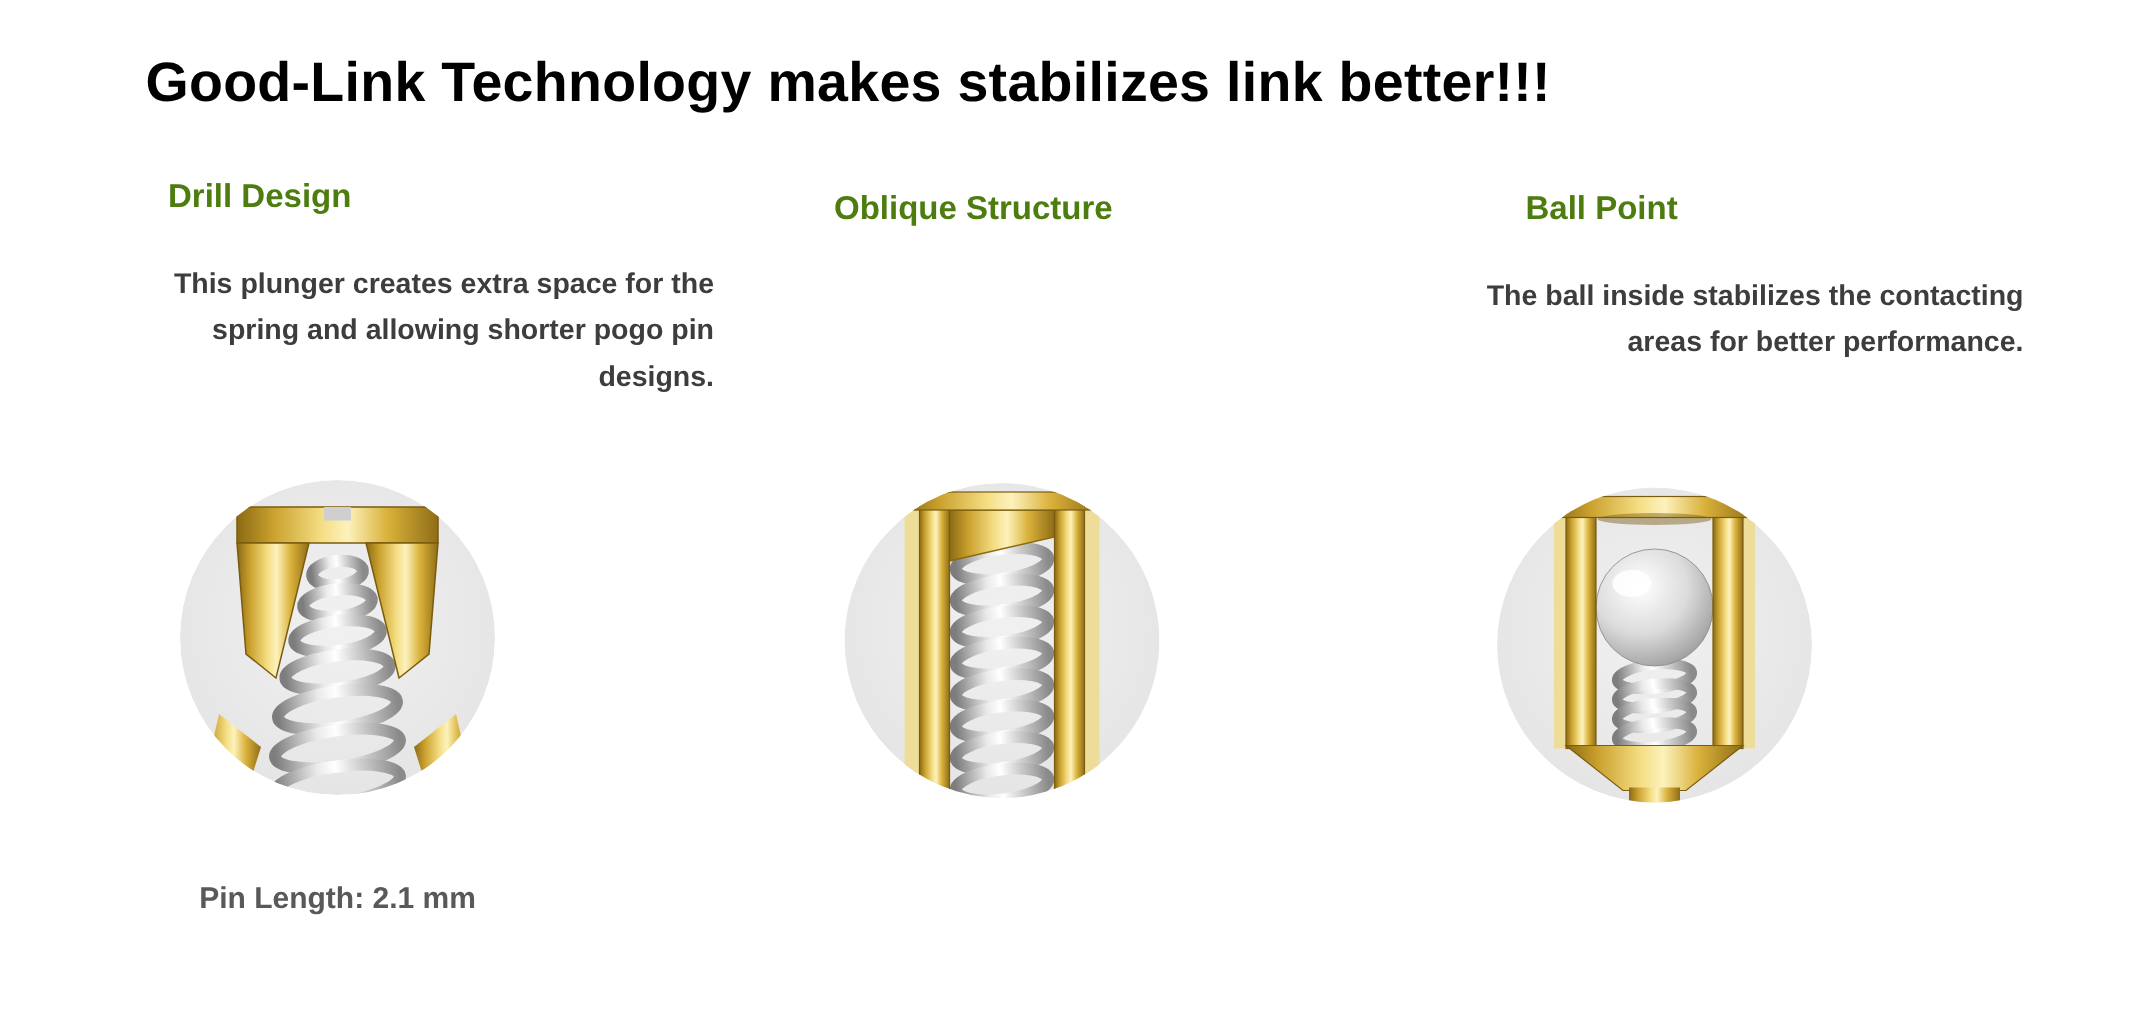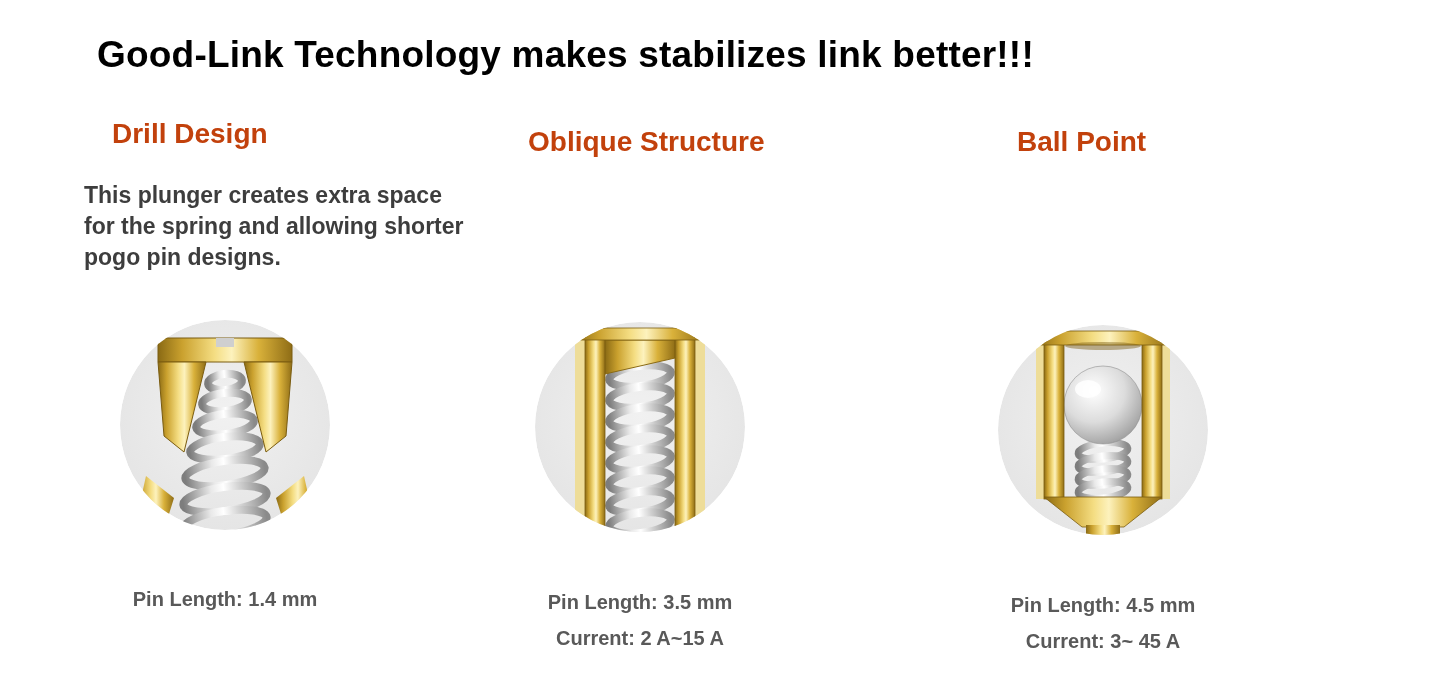--- a/index.html
+++ b/index.html
@@ -7,28 +7,28 @@
   body{
     width:1435px;height:688px;background:#ffffff;position:relative;overflow:hidden;
     font-family:"Liberation Sans",sans-serif;
   }
   .page-title{
     position:absolute;left:97px;top:34px;margin:0;
     font-size:37px;font-weight:bold;color:#000;white-space:nowrap;letter-spacing:.2px;
   }
   .column{position:absolute;top:118px;}
   .col-1{left:84px;width:392px;--hml:28px;--htop:0px;--figl:36px;--figt:202px;--cx:141px;--spect:463px;}
-  .col-2{left:498px;width:410px;--hml:30px;--htop:8px;--figl:37px;--figt:204px;--cx:142px;--spect:466px;}
+  .col-2{left:526px;width:410px;--hml:30px;--htop:8px;--figl:37px;--figt:204px;--cx:142px;--spect:466px;}
   .col-3{left:957px;width:392px;--hml:60px;--htop:8px;--figl:41px;--figt:207px;--cx:146px;--spect:469px;}
   .col-heading{
     margin:0;margin-left:var(--hml);padding-top:var(--htop);
-    font-size:28px;font-weight:bold;color:#c2410c;white-space:nowrap;
+    font-size:22px;font-weight:bold;color:#4d7c0f;white-space:nowrap;
   }
   .col-desc{
-    margin:30px 0 0 0;font-size:23px;font-weight:bold;color:#3d3d3d;line-height:31px;
+    margin:30px 0 0 0;font-size:19px;font-weight:bold;color:#3d3d3d;line-height:31px;text-align:right;
   }
   .pin-figure{
     position:absolute;left:var(--figl);top:var(--figt);width:210px;height:210px;
   }
   .pin-figure svg{display:block;width:210px;height:210px;}
   .specs{
     position:absolute;top:var(--spect);left:var(--cx);transform:translateX(-50%);
     text-align:center;font-size:20px;font-weight:bold;color:#595959;line-height:36px;white-space:nowrap;
   }
   .defs-holder{position:absolute;width:0;height:0;overflow:hidden;}
@@ -91,21 +91,21 @@
         <path d="M38 18 H172 V42 H38 Z" fill="url(#gold)" stroke="#7a5c10" stroke-width="1"></path>
         <rect x="96" y="18" width="18" height="9" fill="#cfcfcf"></rect>
         <path d="M38 42 L86 42 L64 132 L44 116 Z" fill="url(#gold)" stroke="#7a5c10" stroke-width="1"></path>
         <path d="M172 42 L124 42 L146 132 L166 116 Z" fill="url(#gold)" stroke="#7a5c10" stroke-width="1"></path>
         <path d="M26 156 L54 178 L44 210 L14 210 Z" fill="url(#gold)"></path>
         <path d="M184 156 L156 178 L166 210 L196 210 Z" fill="url(#gold)"></path>
       </g>
     </svg>
   </div>
   <div class="specs">
-    <div>Pin Length: 1.4 mm</div>
+    <div>Pin Length: 2.1 mm</div>
   </div>
 </section>
 
 <section class="column col-2">
   <h2 class="col-heading">Oblique Structure</h2>
   <div class="pin-figure" aria-label="oblique-structure-pogo-pin-cutaway">
     <svg viewBox="0 0 210 210">
       <clipPath id="clipO">
           <circle cx="105" cy="105" r="105"></circle>
         </clipPath>
@@ -123,28 +123,25 @@
         </g>
         <path d="M70 18 H140 V36 L70 52 Z" fill="url(#gold)" stroke="#8a6a14" stroke-width="1"></path>
         <rect x="40" y="6" width="10" height="204" fill="#eedd99"></rect>
         <rect x="160" y="6" width="10" height="204" fill="#eedd99"></rect>
         <rect x="50" y="6" width="20" height="204" fill="url(#gold)" stroke="#7a5c10" stroke-width="0.8"></rect>
         <rect x="140" y="6" width="20" height="204" fill="url(#gold)" stroke="#7a5c10" stroke-width="0.8"></rect>
         <rect x="40" y="6" width="130" height="12" fill="url(#gold)" stroke="#7a5c10" stroke-width="0.8"></rect>
       </g>
     </svg>
   </div>
-  <div class="specs">
-    <div>Pin Length: 3.5 mm</div>
-    <div>Current: 2 A~15 A</div>
-  </div>
 </section>
 
 <section class="column col-3">
   <h2 class="col-heading">Ball Point</h2>
+  <p class="col-desc">The ball inside stabilizes the contacting areas for better performance.</p>
   <div class="pin-figure" aria-label="ball-point-pogo-pin-cutaway">
     <svg viewBox="0 0 210 210">
       <clipPath id="clipB">
           <circle cx="105" cy="105" r="105"></circle>
         </clipPath>
       <g clip-path="url(#clipB)">
         <circle cx="105" cy="105" r="105" fill="url(#circleBg)"></circle>
         <g stroke="url(#silver)" stroke-width="7" fill="none">
           <ellipse cx="105" cy="126" rx="25" ry="8" transform="rotate(-6 105 126)"></ellipse>
           <ellipse cx="105" cy="139" rx="25" ry="8" transform="rotate(-6 105 139)"></ellipse>
@@ -157,17 +154,13 @@
         <rect x="164" y="16" width="8" height="158" fill="#eedd99"></rect>
         <rect x="46" y="16" width="20" height="158" fill="url(#gold)" stroke="#7a5c10" stroke-width="0.8"></rect>
         <rect x="144" y="16" width="20" height="158" fill="url(#gold)" stroke="#7a5c10" stroke-width="0.8"></rect>
         <rect x="38" y="6" width="134" height="14" fill="url(#gold)" stroke="#7a5c10" stroke-width="0.8"></rect>
         <ellipse cx="105" cy="21" rx="38" ry="4" fill="#7a5c10" opacity="0.45"></ellipse>
         <path d="M46 172 H164 L126 202 L84 202 Z" fill="url(#gold)" stroke="#7a5c10" stroke-width="0.8"></path>
         <rect x="88" y="200" width="34" height="12" fill="url(#gold)"></rect>
       </g>
     </svg>
   </div>
-  <div class="specs">
-    <div>Pin Length: 4.5 mm</div>
-    <div>Current: 3~ 45 A</div>
-  </div>
 </section>
 
 </body></html>

